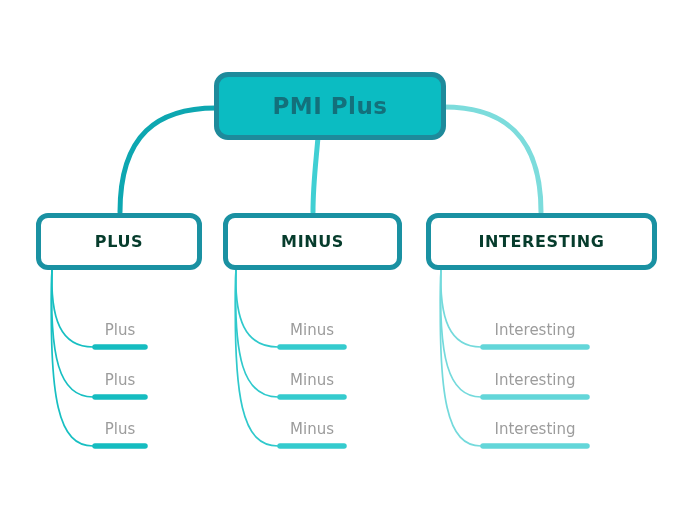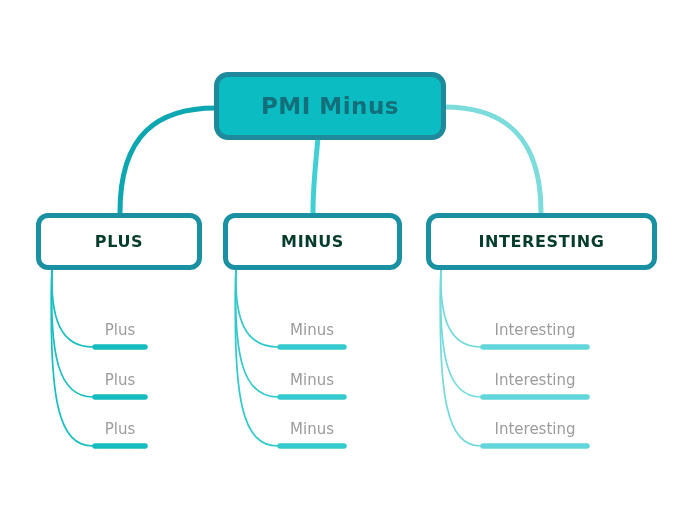--- a/index.html
+++ b/index.html
@@ -96,21 +96,21 @@
     <line x1="280" y1="347" x2="344" y2="347" stroke-width="5.5" stroke-linecap="round" stroke="#35cbce"></line>
     <line x1="280" y1="397" x2="344" y2="397" stroke-width="5.5" stroke-linecap="round" stroke="#35cbce"></line>
     <line x1="280" y1="446" x2="344" y2="446" stroke-width="5.5" stroke-linecap="round" stroke="#35cbce"></line>
 
     <line x1="483" y1="347" x2="587" y2="347" stroke-width="5.5" stroke-linecap="round" stroke="#63d6d9"></line>
     <line x1="483" y1="397" x2="587" y2="397" stroke-width="5.5" stroke-linecap="round" stroke="#63d6d9"></line>
     <line x1="483" y1="446" x2="587" y2="446" stroke-width="5.5" stroke-linecap="round" stroke="#63d6d9"></line>
   </svg>
 
   <div class="node root-node">
-    <span class="label">PMI Minus</span>
+    <span class="label">PMI Plus</span>
   </div>
 
   <div class="node branch-node branch-plus">
     <span class="label">PLUS</span>
   </div>
   <div class="node branch-node branch-minus">
     <span class="label">MINUS</span>
   </div>
   <div class="node branch-node branch-interesting">
     <span class="label">INTERESTING</span>

